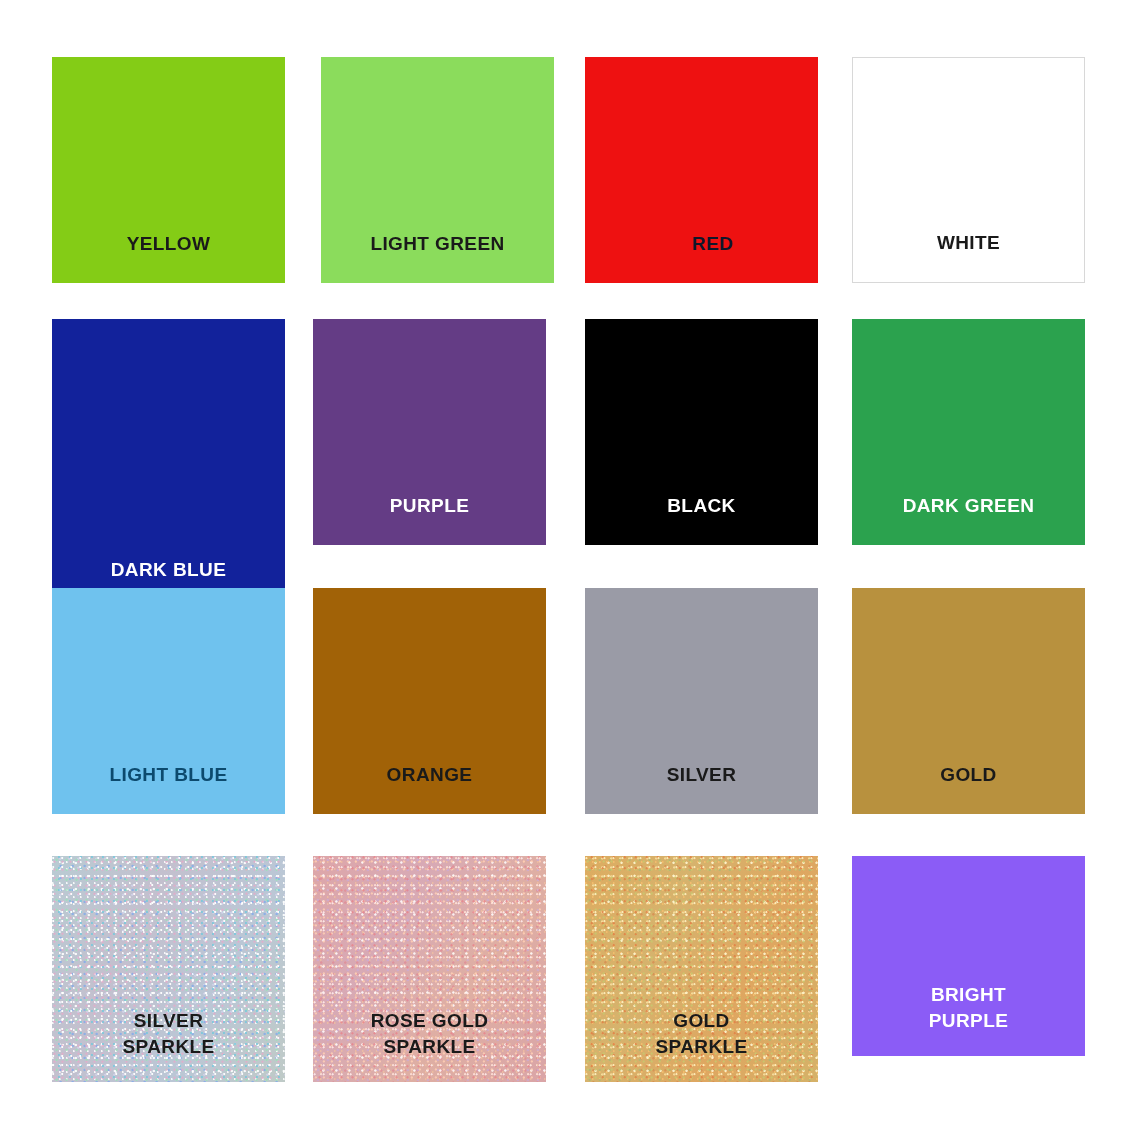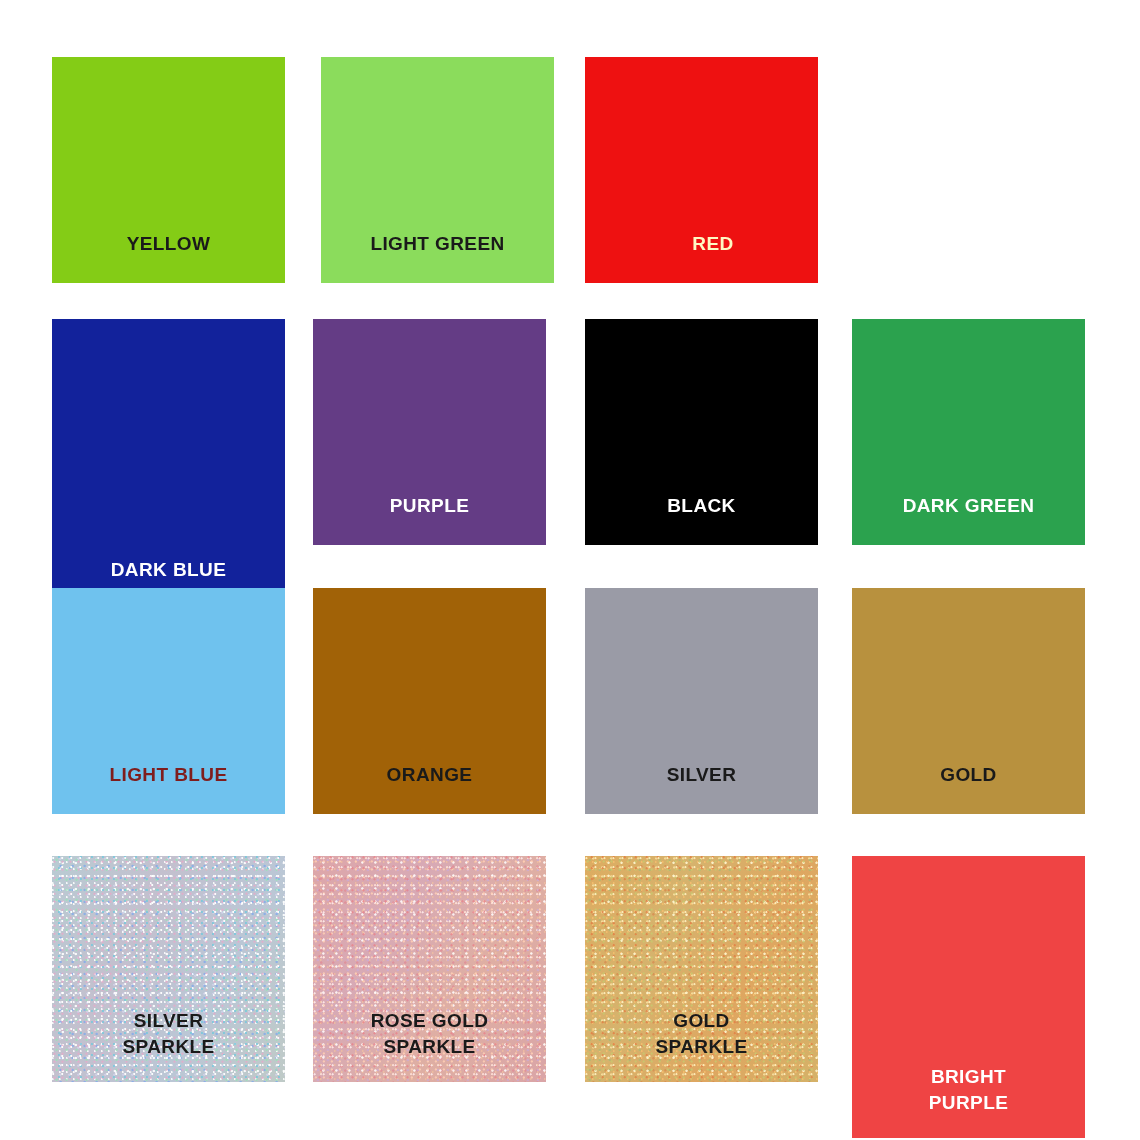--- a/index.html
+++ b/index.html
@@ -99,36 +99,39 @@
 <body>
 
 <div id="swatch-grid" style="background: rgb(255, 255, 255);">
     <div class="swatch" style="left: 52px; top: 57px; width: 233px; height: 226px; background: #84cc16;">
       <div class="label" style="color: rgb(26, 26, 26);">YELLOW</div>
     </div>
     <div class="swatch" style="left: 313px; top: 57px; width: 233px; height: 226px; background: rgb(139, 220, 92); margin-left: 8px;">
       <div class="label" style="color: rgb(26, 26, 26);">LIGHT GREEN</div>
     </div>
     <div class="swatch" style="left: 585px; top: 57px; width: 233px; height: 226px; background: rgb(238, 17, 17);">
-      <div class="label" style="color: #fef9c3; padding-left: 23px;">RED</div>
+      <div class="label" style="color: #0f172a; padding-left: 23px;">RED</div>
+    </div>
+    <div class="swatch" style="left: 852px; top: 57px; width: 233px; height: 226px; border: 1px solid rgb(216, 216, 216); background: rgb(255, 255, 255);">
+      <div class="label" style="color: rgb(26, 26, 26);">WHITE</div>
     </div>
     <div class="swatch" style="left: 52px; top: 319px; width: 233px; height: 290px; background: rgb(18, 34, 155);">
       <div class="label" style="color: rgb(255, 255, 255);">DARK BLUE</div>
     </div>
     <div class="swatch" style="left: 313px; top: 319px; width: 233px; height: 226px; background: rgb(100, 60, 133);">
       <div class="label" style="color: rgb(255, 255, 255);">PURPLE</div>
     </div>
     <div class="swatch" style="left: 852px; top: 319px; width: 233px; height: 226px; background: rgb(43, 162, 78);">
       <div class="label" style="color: rgb(255, 255, 255);">DARK GREEN</div>
     </div>
     <div class="swatch" style="left: 585px; top: 319px; width: 233px; height: 226px; background: rgb(0, 0, 0);">
       <div class="label" style="color: rgb(255, 255, 255);">BLACK</div>
     </div>
     <div class="swatch" style="left: 52px; top: 588px; width: 233px; height: 226px; background: rgb(111, 194, 238);">
-      <div class="label" style="color: #7f1d1d;">LIGHT BLUE</div>
+      <div class="label" style="color: #0c4a6e;">LIGHT BLUE</div>
     </div>
     <div class="swatch" style="left: 313px; top: 588px; width: 233px; height: 226px; background: #a16207;">
       <div class="label" style="color: rgb(26, 26, 26);">ORANGE</div>
     </div>
     <div class="swatch" style="left: 585px; top: 588px; width: 233px; height: 226px; background: rgb(154, 155, 166);">
       <div class="label" style="color: rgb(26, 26, 26);">SILVER</div>
     </div>
     <div class="swatch" style="left: 852px; top: 588px; width: 233px; height: 226px; background: rgb(184, 145, 62);">
       <div class="label" style="color: rgb(26, 26, 26);">GOLD</div>
     </div>
@@ -140,17 +143,17 @@
     <div class="swatch two-line" style="left: 313px; top: 856px; width: 233px; height: 226px;">
       <div class="texture tex-rose-gold-sparkle"></div>
       <div class="label" style="color: rgb(26, 26, 26);">ROSE GOLD
 SPARKLE</div>
     </div>
     <div class="swatch two-line" style="left: 585px; top: 856px; width: 233px; height: 226px;">
       <div class="texture tex-gold-sparkle"></div>
       <div class="label" style="color: rgb(26, 26, 26);">GOLD
 SPARKLE</div>
     </div>
-    <div class="swatch two-line" style="left: 852px; top: 856px; width: 233px; height: 282px; background: #ef4444;">
+    <div class="swatch two-line" style="left: 852px; top: 856px; width: 233px; height: 200px; background: #8b5cf6;">
       <div class="label" style="color: rgb(255, 255, 255);">BRIGHT
 PURPLE</div>
     </div>
   </div>
 
 </body></html>

